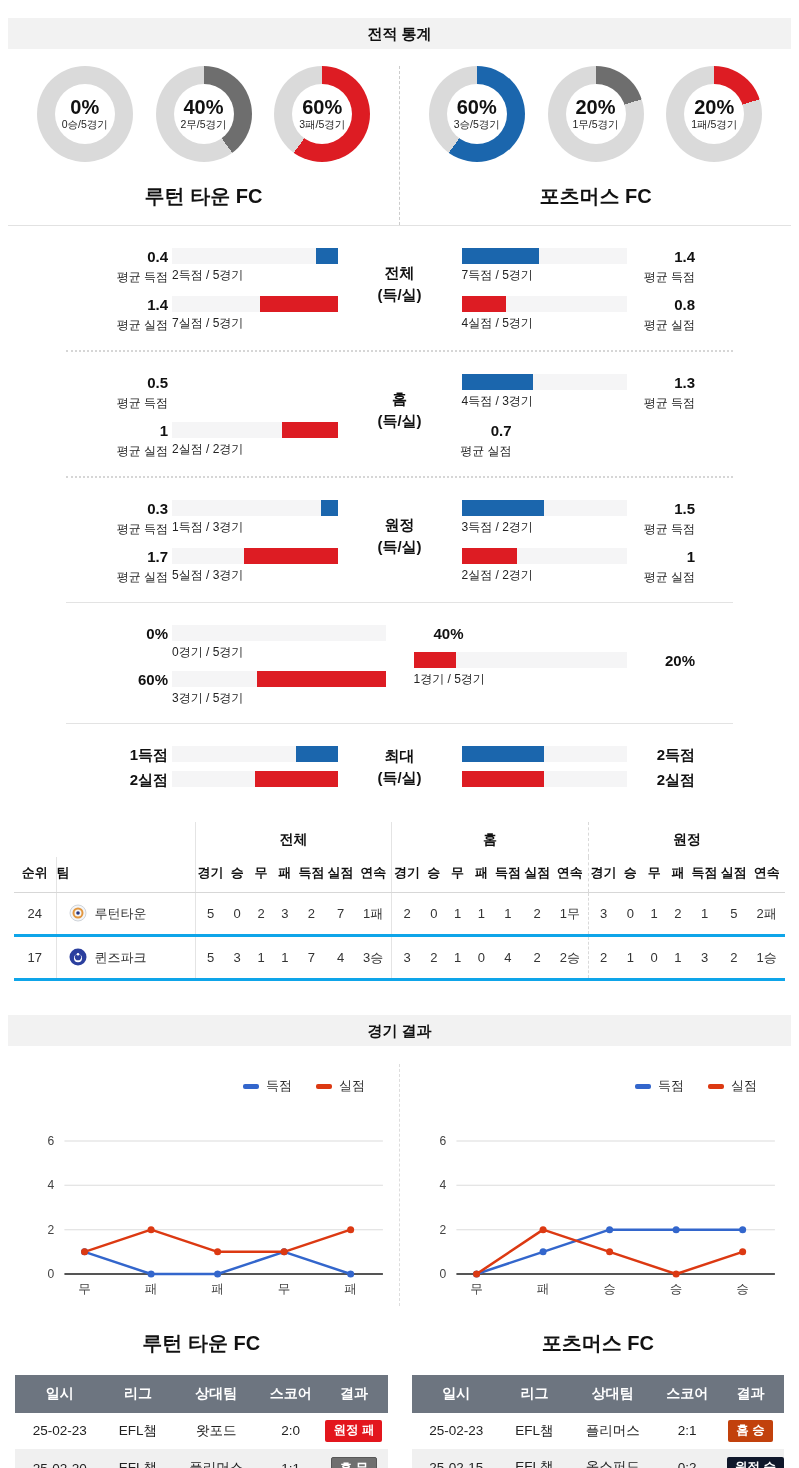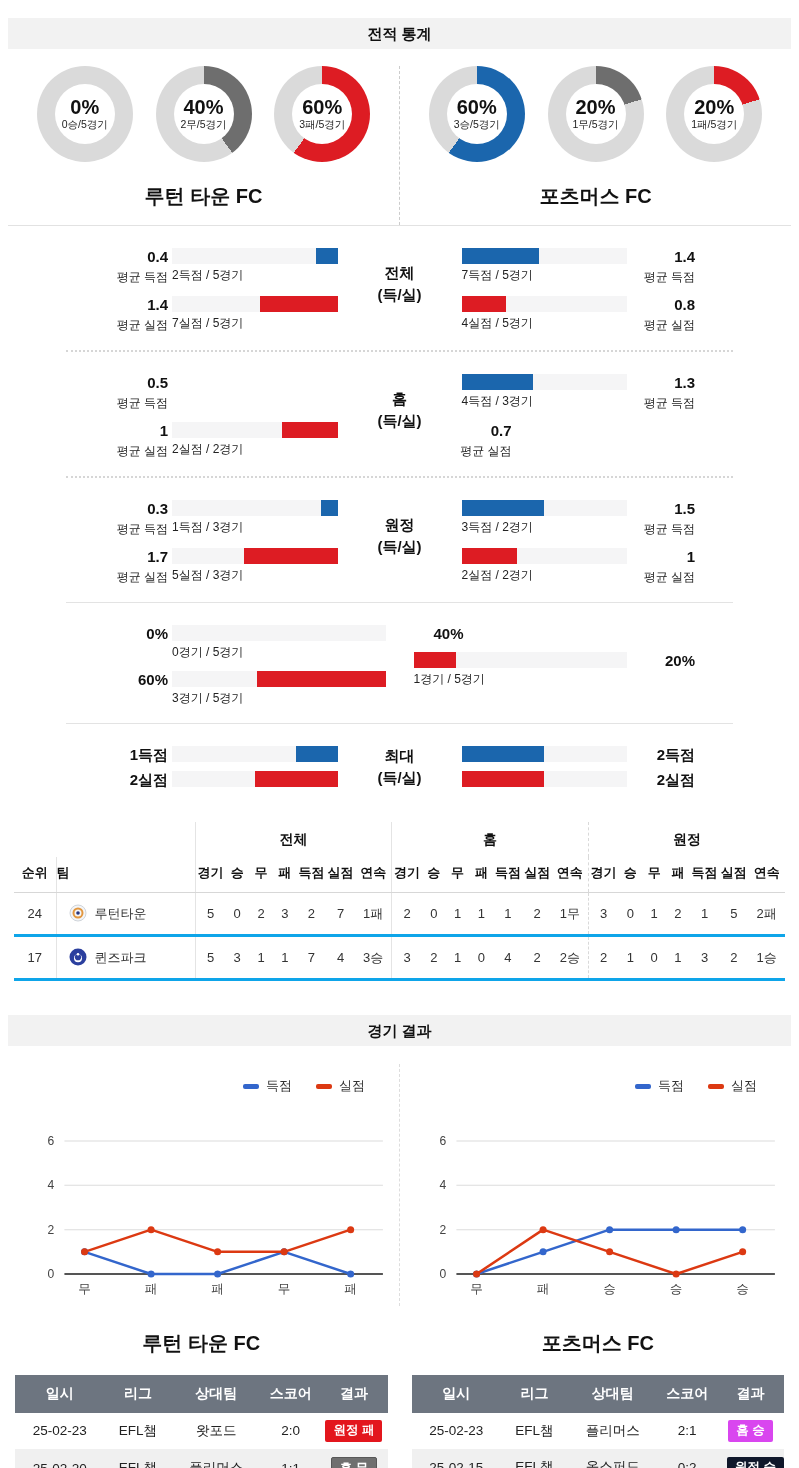--- a/index.html
+++ b/index.html
@@ -674,21 +674,21 @@
               <th>스코어</th>
               <th>결과</th>
             </tr>
           </thead>
           <tbody>
             <tr>
               <td>25-02-23</td>
               <td>EFL챔</td>
               <td>플리머스</td>
               <td>2:1</td>
-              <td><span class="badge win" style="background: #d946ef;">홈 승</span></td>
+              <td><span class="badge win" style="background: #c2410c;">홈 승</span></td>
             </tr>
             <tr>
               <td>25-02-15</td>
               <td>EFL챔</td>
               <td>옥스퍼드</td>
               <td>0:2</td>
               <td><span class="badge win" style="background: #0f172a; margin-left: 10px;">원정 승</span></td>
             </tr>
             <tr>
               <td>25-02-12</td>

